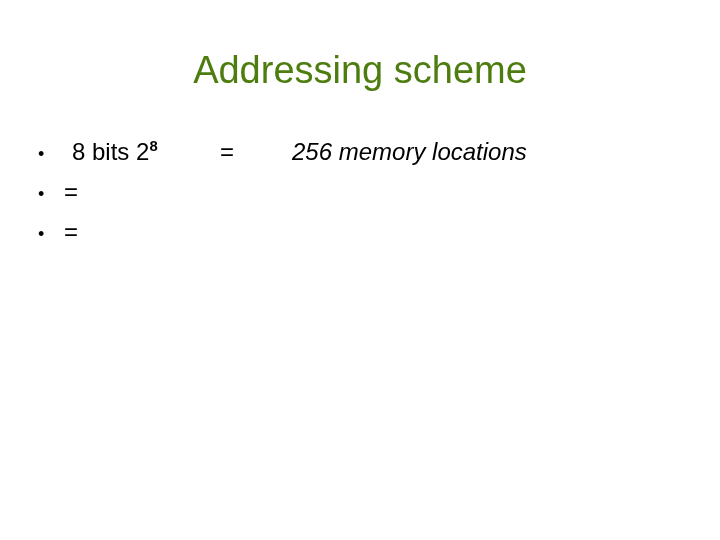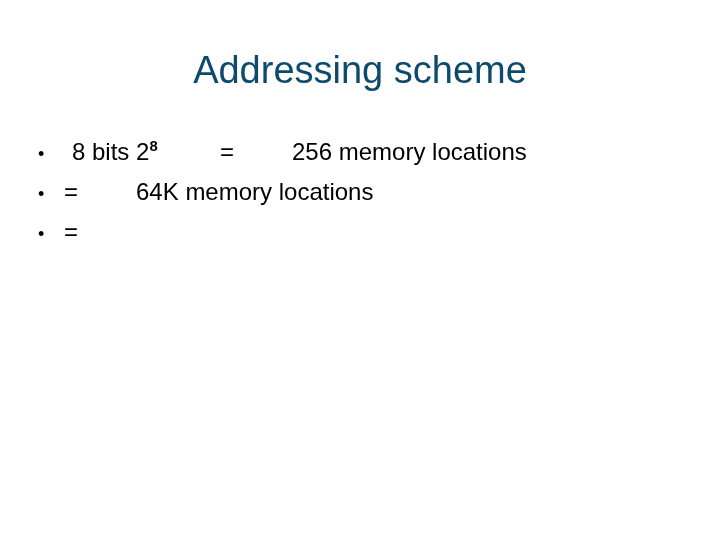--- a/index.html
+++ b/index.html
@@ -27,21 +27,21 @@
   .slide-title {
     position: absolute;
     top: 48px;
     left: 0;
     width: 720px;
     text-align: center;
     font-size: 38px;
     font-weight: 400;
     letter-spacing: 0px;
     line-height: 44px;
-    color: #0c4a6e;
+    color: #4d7c0f;
     white-space: nowrap;
   }
 
   
   .bullet-list {
     position: absolute;
     top: 132px;
     left: 38px;
     width: 640px;
   }
@@ -84,20 +84,21 @@
   .row-equals {
     flex: 0 0 44px;
     width: 44px;
     text-align: left;
   }
 
   .row-result {
     flex: 0 0 auto;
     text-align: left;
     padding-left: 28px;
+    font-style: italic;
   }
 
   .row-amount {
     display: inline;
   }
 
   .row-unit {
     display: inline;
   }
 </style>
@@ -114,22 +115,20 @@
       <span class="bullet-marker">•</span>
       <span class="row-bits"><span>8 bits 2</span><sup>8</sup></span>
       <span class="row-equals">=</span>
       <span class="row-result"><span class="row-amount">256</span>
         <span class="row-unit">memory locations</span></span>
     </div>
 
     <div class="bullet-row">
       <span class="bullet-marker">•</span>
       <span class="row-equals">=</span>
-      <span class="row-result"><span class="row-amount">64K</span>
-        <span class="row-unit">memory locations</span></span>
     </div>
 
     <div class="bullet-row">
       <span class="bullet-marker">•</span>
       <span class="row-equals">=</span>
     </div>
 
   </div>
 
 </div>

